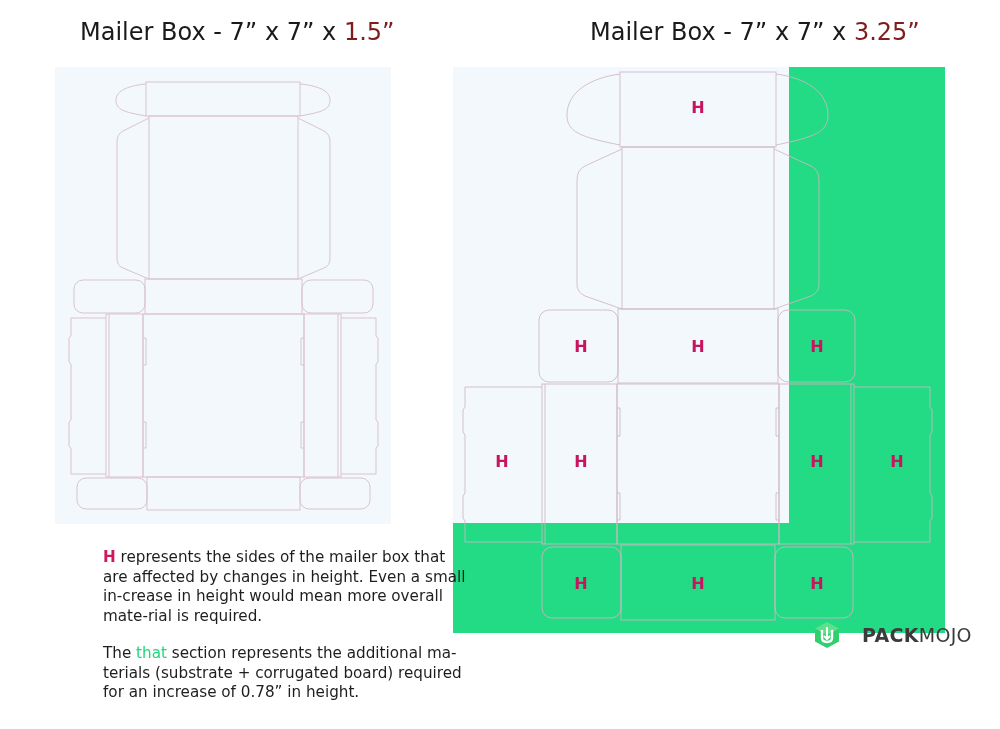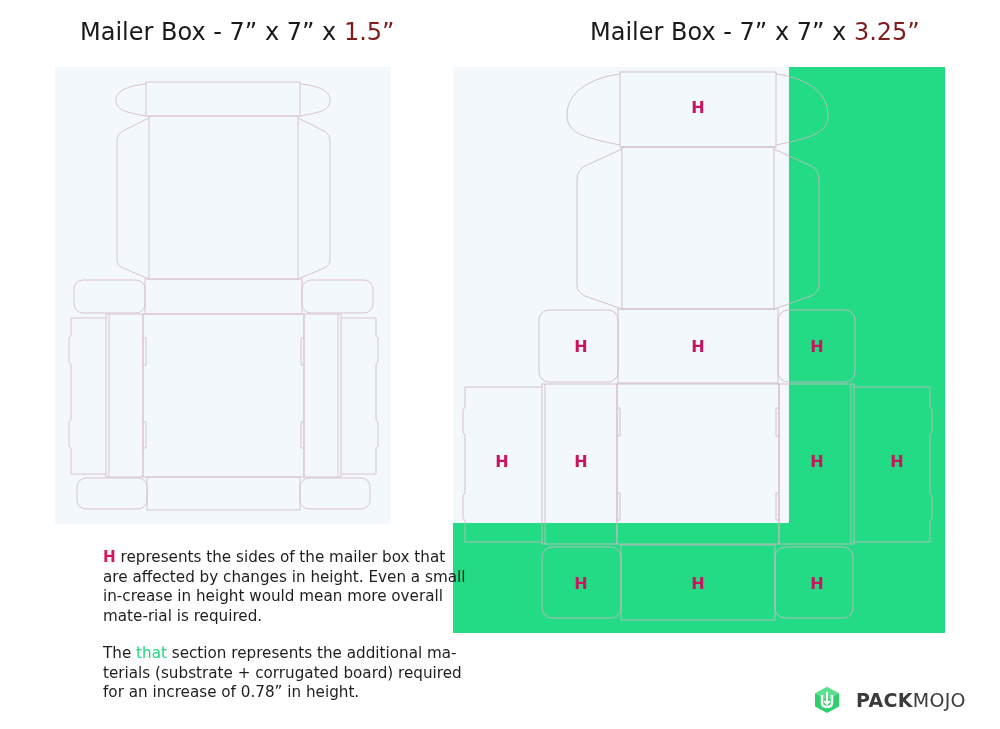--- a/index.html
+++ b/index.html
@@ -7,21 +7,21 @@
   .title { position:absolute; top:18px; font-size:24px; font-weight:400; letter-spacing:0; white-space:nowrap; }
   .title .accent { color:#7f1d1d; }
   #title-left { left:80px; }
   #title-right { left:546px;margin-left:44px; }
   svg { position:absolute; left:0; top:0; }
   .desc { position:absolute; left:59px; width:370px; font-size:15.2px; line-height:19.5px; color:#1e1e1e;margin-left:44px; }
   .desc .h { color:#d1185f; font-weight:700; }
   .desc .g { color:#22d67d; font-weight:500; }
   #desc-1 { top:548px; }
   #desc-2 { top:644px; }
-  .logo { position:absolute; left:814px; top:686px; display:flex; align-items:center; gap:16px; }
+  .logo { position:absolute; left:814px; top:621px; display:flex; align-items:center; gap:22px; }
   .logo-text { font-size:19px; font-weight:700; color:#3b3b3b; letter-spacing:0.3px; }
   .logo-text .light { font-weight:400; }
   .hlabel { font-family:"DejaVu Sans","Liberation Sans",sans-serif; font-weight:700; font-size:16px; fill:#c9155f; }
 </style>
 </head>
 <body>
 
 <div class="title" id="title-left"><span>Mailer Box - 7” x 7” x </span><span class="accent">1.5”</span></div>
 
 <div class="title" id="title-right"><span>Mailer Box - 7” x 7” x </span><span class="accent">3.25”</span></div>

